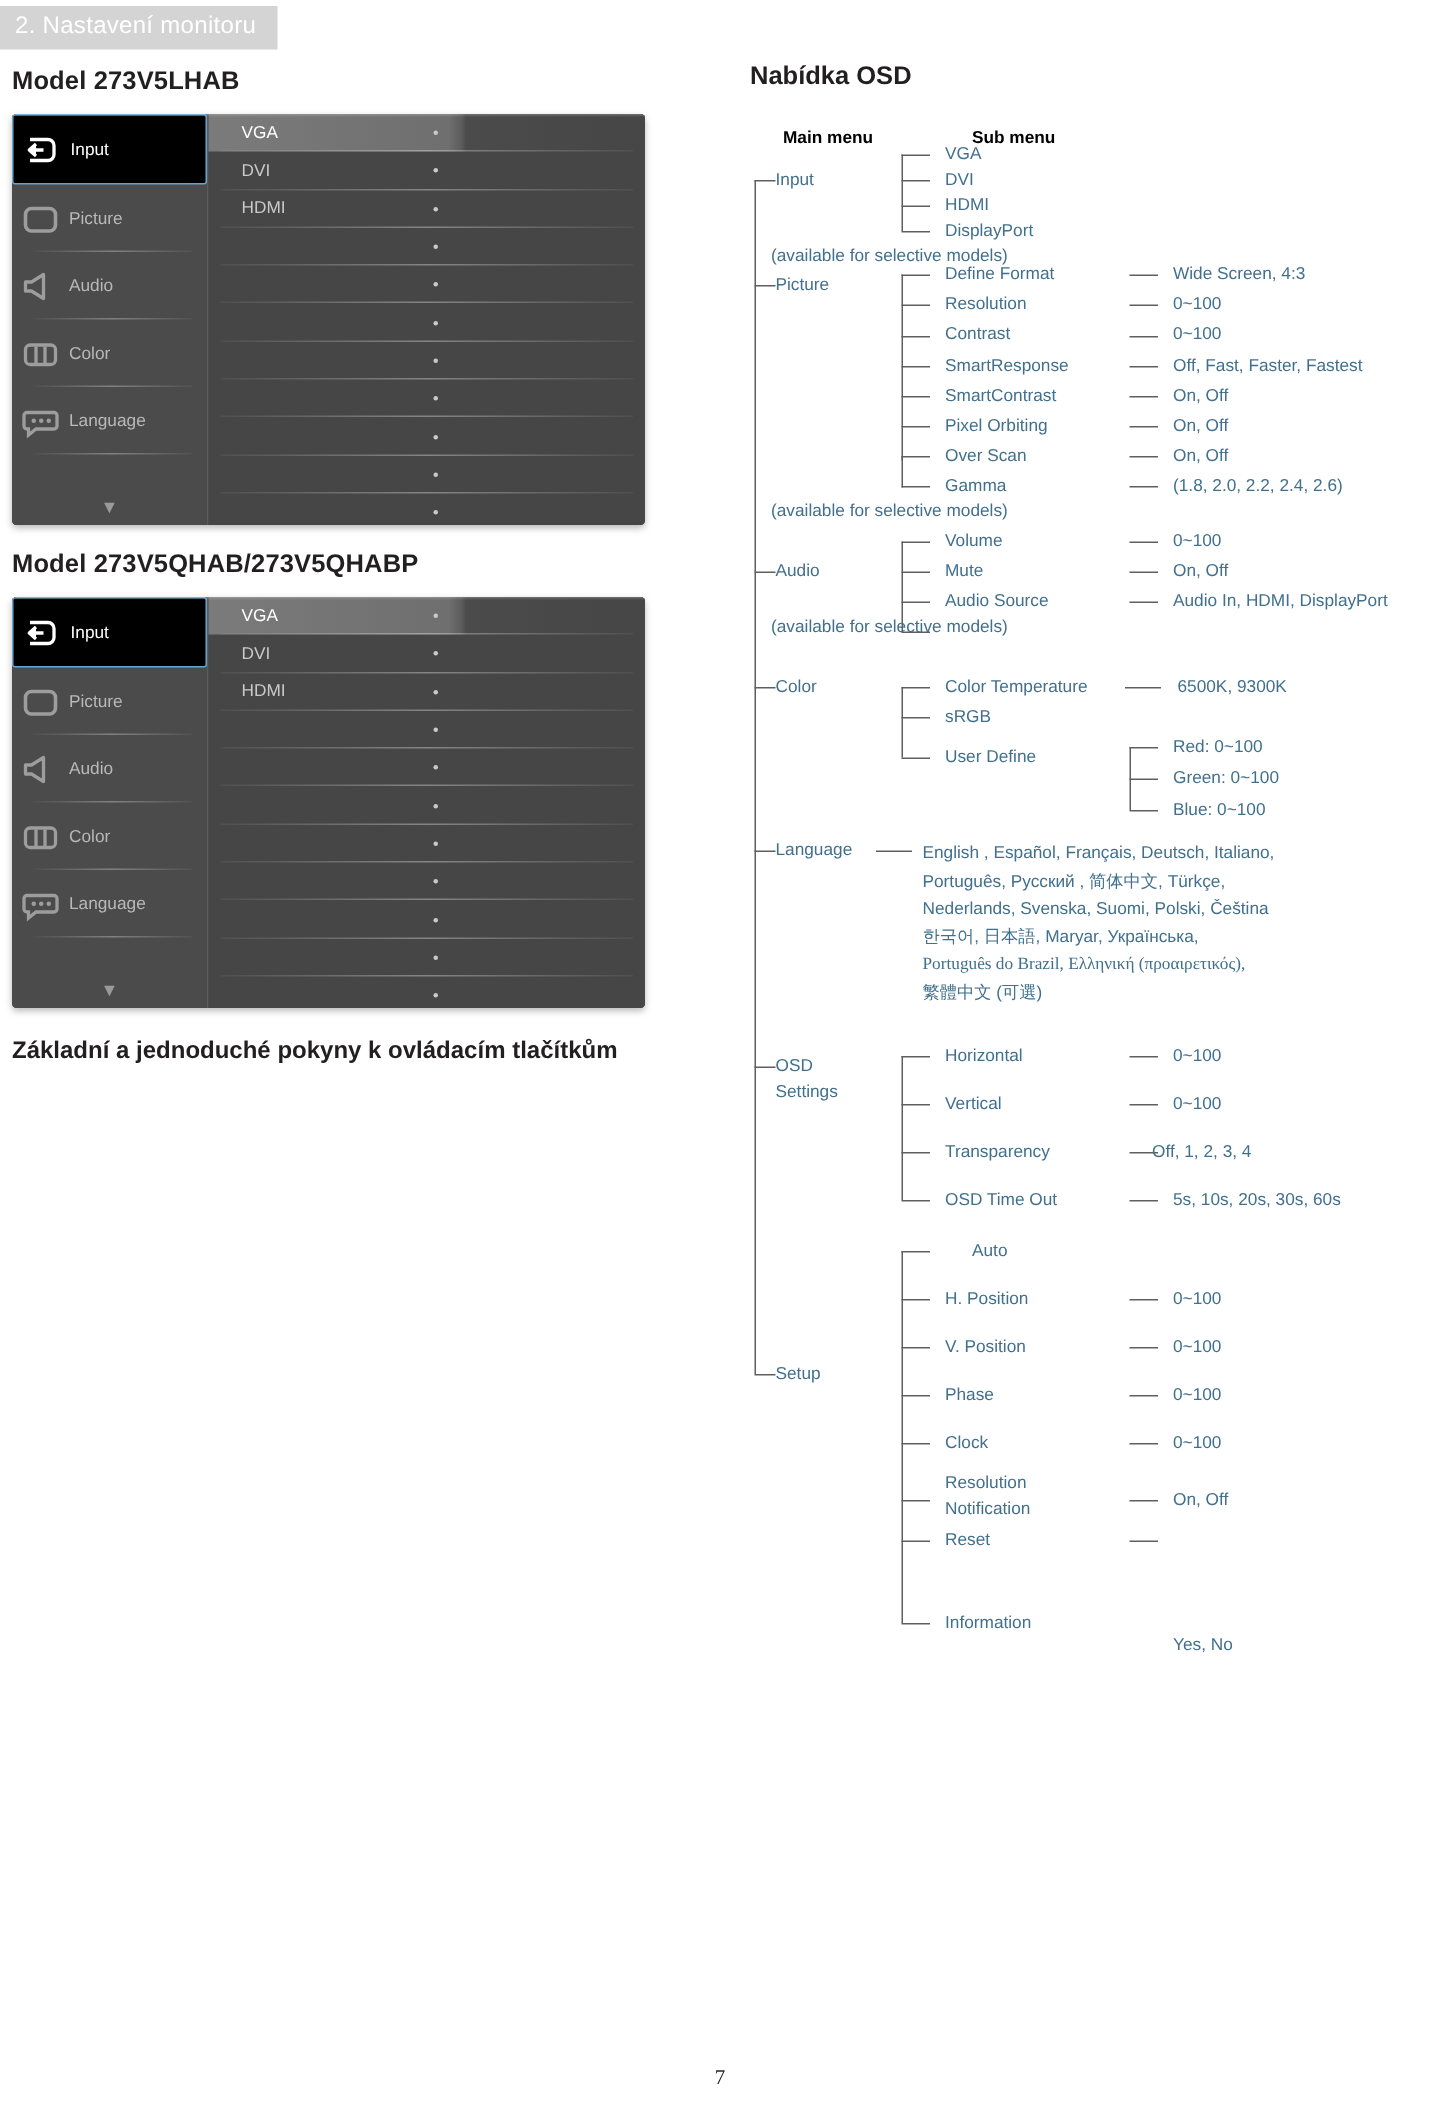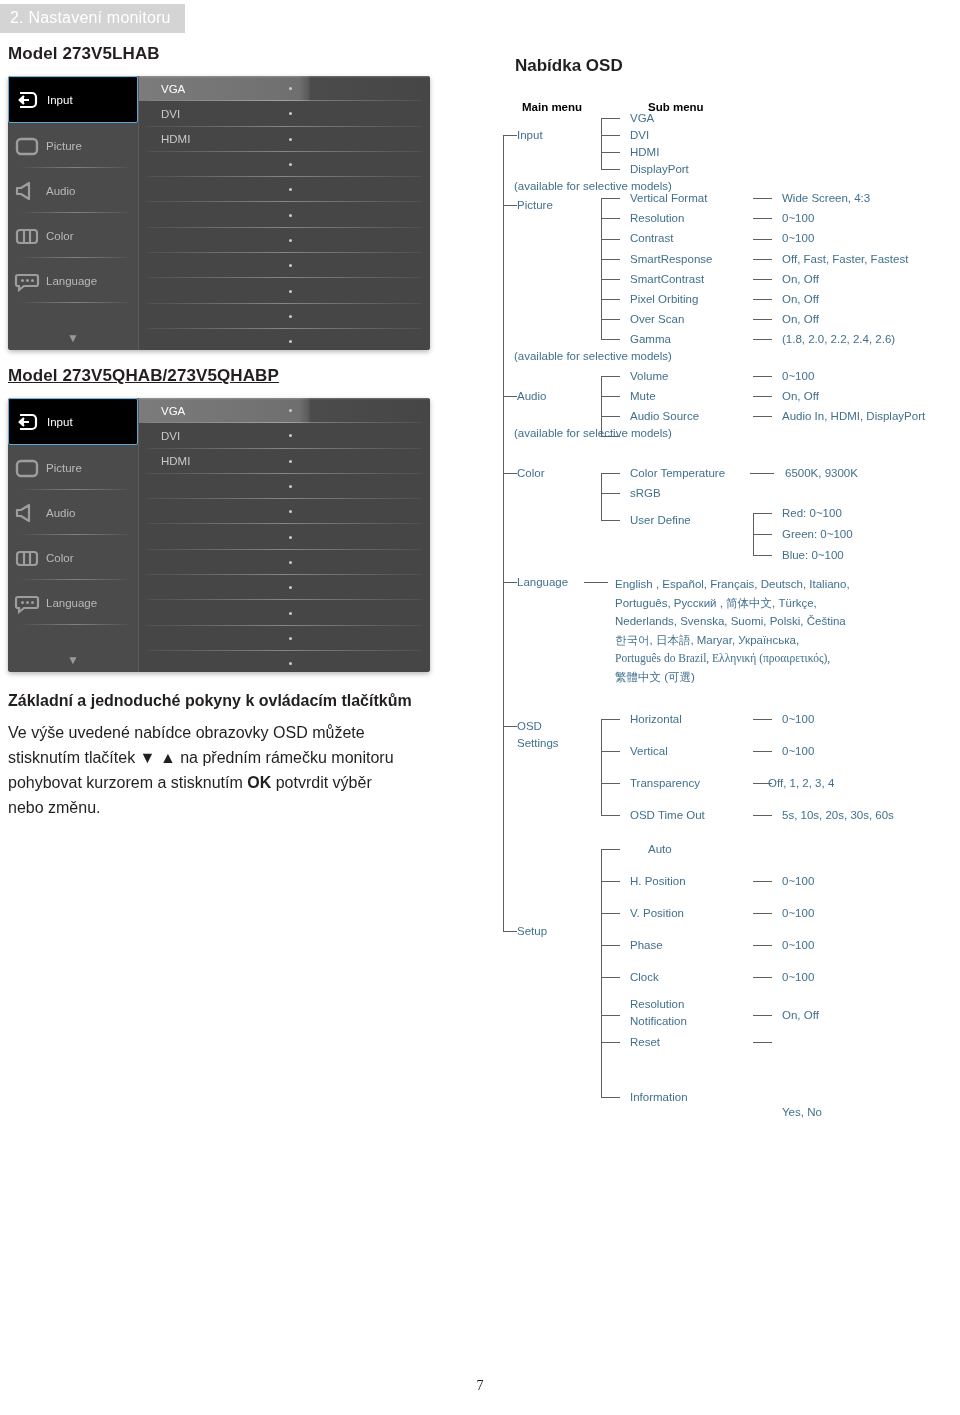--- a/index.html
+++ b/index.html
@@ -36,21 +36,21 @@
     top: 42px;
     width: 432px;
   }
   .model-title {
     font-size: 17px;
     line-height: 24px;
     color: #231f20;
     margin: 0 0 10px 0;
     letter-spacing: .1px;
   }
-  .model-title.second { margin-top: 14px; text-decoration: underline; }
+  .model-title.second { margin-top: 14px; }
 
   
   .osd {
     position: relative;
     width: 422px;
     height: 274px;
     background: linear-gradient(180deg,#4a4a4a 0%, #484848 50%, #464646 100%);
     border-radius: 3px;
     box-shadow: 0 2px 5px rgba(0,0,0,.28);
     overflow: hidden;
@@ -175,21 +175,21 @@
   .right-col {
     position: absolute;
     left: 500px;
     top: 38px;
     width: 460px;
   }
   .osd-heading {
     font-size: 17px;
     font-weight: bold;
     line-height: 26px;
-    margin: 15px;
+    margin: 0;
     color: #231f20;
   }
   .osd-intro {
     font-size: 15.5px;
     line-height: 24px;
     margin: 6px 0 0 0;
     color: #231f20;
     width: 450px;
   }
 
@@ -502,21 +502,20 @@
           <span class="rowline"></span>
         </div>
       <div class="opt-row">
           <span class="txt"></span>
           <span class="dot"></span>
         </div>
     </div>
   </div>
 
   <div class="instr-title">Základní a jednoduché pokyny k ovládacím tlačítkům</div>
-  <div class="instr-body"><span>Ve výše uvedené nabídce obrazovky OSD můžete stisknutím tlačítek </span><span>▼ ▲</span><span> na předním rámečku monitoru pohybovat kurzorem a stisknutím </span><b>OK</b><span> potvrdit výběr nebo změnu.</span></div>
 </div>
 
 <div class="right-col">
   <h2 class="osd-heading">Nabídka OSD</h2>
 
   <div class="tree">
 
     <span class="hdr" style="left:22px; top:0px;">Main menu</span>
     <span class="hdr" style="left:148px; top:0px;">Sub menu</span>
 
@@ -543,21 +542,21 @@
     <div class="hline" style="left:101px; top:97px;  width:19px;"></div>
     <div class="hline" style="left:101px; top:117px; width:19px;"></div>
     <div class="hline" style="left:101px; top:138px; width:19px;"></div>
     <div class="hline" style="left:101px; top:158px; width:19px;"></div>
     <div class="hline" style="left:101px; top:178px; width:19px;"></div>
     <div class="hline" style="left:101px; top:198px; width:19px;"></div>
     <div class="hline" style="left:101px; top:218px; width:19px;"></div>
     <div class="hline" style="left:101px; top:238px; width:19px;"></div>
     <div class="vline" style="left:101px; top:218px; height:21px;"></div>
 
-    <span class="node" style="left:130px; top:90px;">Vertical Format</span>
+    <span class="node" style="left:130px; top:90px;">Define Format</span>
     <span class="node" style="left:130px; top:110px;">Resolution</span>
     <span class="node" style="left:130px; top:130px;">Contrast</span>
     <span class="node" style="left:130px; top:151px;">SmartResponse</span>
     <span class="node" style="left:130px; top:171px;">SmartContrast</span>
     <span class="node" style="left:130px; top:191px;">Pixel Orbiting</span>
     <span class="node" style="left:130px; top:211px;">Over Scan</span>
     <span class="node" style="left:130px; top:231px;">Gamma</span>
 
     <div class="dash" style="left:253px; top:97px;  width:19px;"></div>
     <div class="dash" style="left:253px; top:117px; width:19px;"></div>

